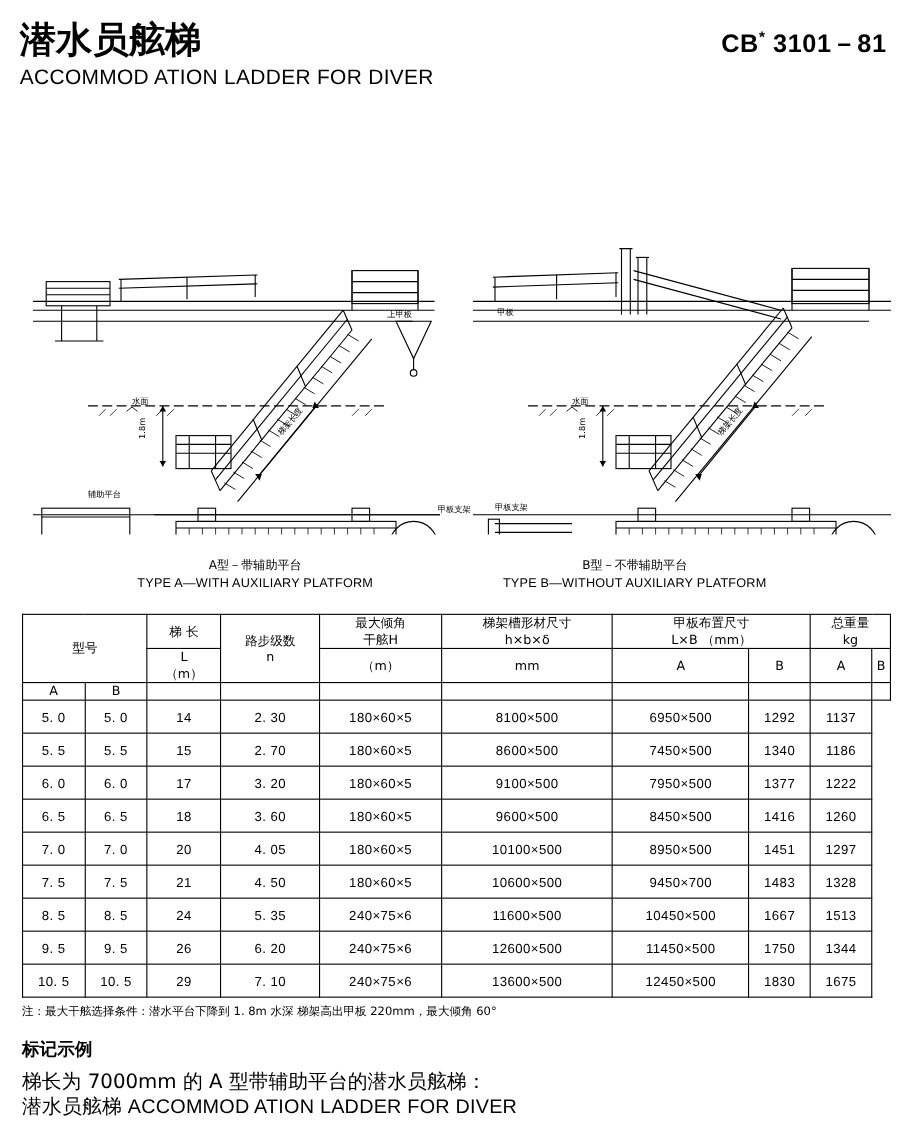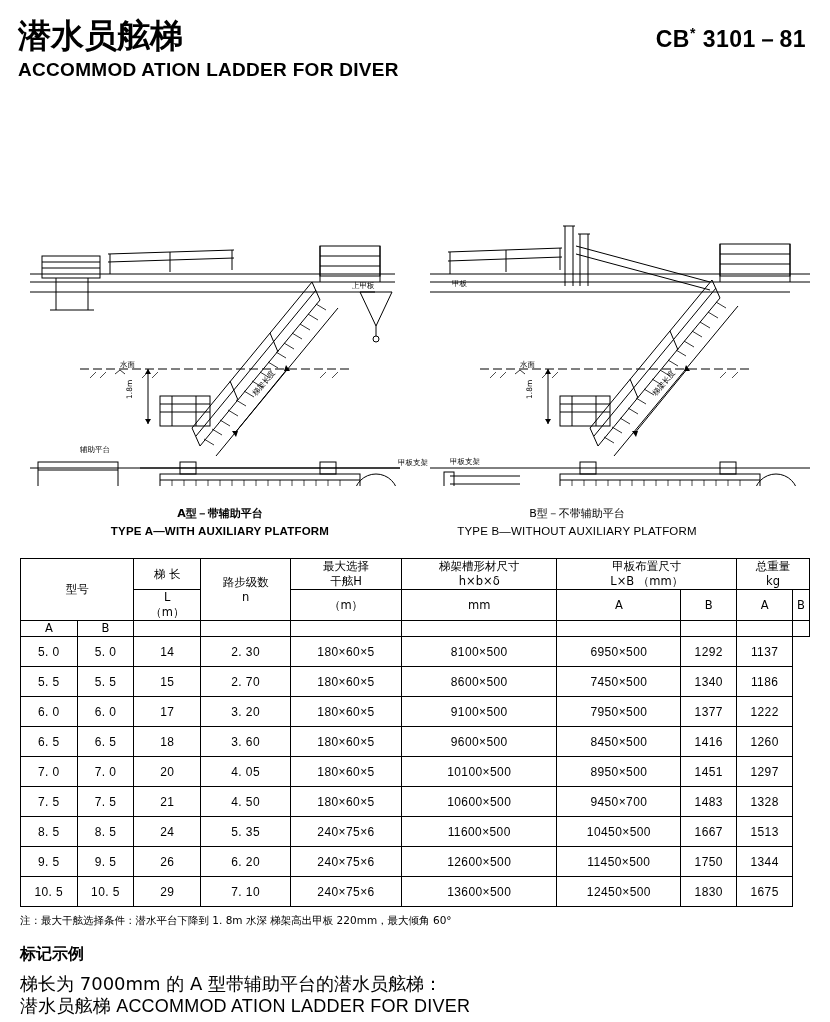--- a/index.html
+++ b/index.html
@@ -35,21 +35,21 @@
     letter-spacing: 0px;
     line-height: 36px;
     margin: 0;
     font-family: "DejaVu Sans", sans-serif;
   }
   .title-cn .big {
     font-size: 33px;
   }
   .title-en {
     font-size: 19px;
-    font-weight: bold;
+    font-weight: normal;
     line-height: 24px;
     margin-top: 4px;
     letter-spacing: 0.3px;
     font-family: "Liberation Sans", sans-serif;
   }
   .std-code {
     position: absolute;
     right: 24px;
     top: 24px;
     font-size: 23px;
@@ -87,21 +87,21 @@
     line-height: 16px;
     white-space: nowrap;
   }
   .fig-cap .en {
     font-size: 11.5px;
     line-height: 18px;
     letter-spacing: 0.2px;
     white-space: nowrap;
     font-family: "Liberation Sans", sans-serif;
   }
-  #cap-a { left: 30px; width: 340px; font-weight: bold; }
+  #cap-a { left: 42px; width: 340px; }
   #cap-b { left: 377px; width: 360px; }
 
   
   .table-wrap {
     width: 790px;
     margin: 6px auto 0 auto;
   }
   table.spec {
     border-collapse: collapse;
     width: 790px;
@@ -438,21 +438,21 @@
     <table class="spec">
       <thead>
         <tr class="hdr-tall">
           <th class="hdr-cn" colspan="2" rowspan="2">型号</th>
           <th class="hdr-cn" rowspan="1">梯 长</th>
           <th class="hdr-cn" rowspan="2">
             <div>路步级数</div>
             <div>n</div>
           </th>
           <th class="hdr-cn" rowspan="1">
-            <div>最大选择</div>
+            <div>最大倾角</div>
             <div>干舷H</div>
           </th>
           <th class="hdr-cn" rowspan="1">
             <div>梯架槽形材尺寸</div>
             <div>h×b×δ</div>
           </th>
           <th class="hdr-cn" colspan="2">
             <div>甲板布置尺寸</div>
             <div>L×B （mm）</div>
           </th>

